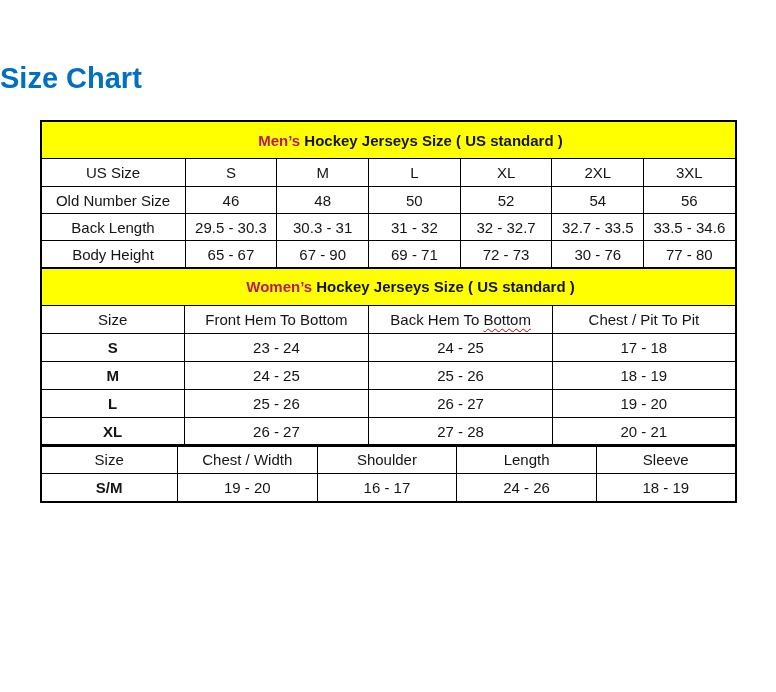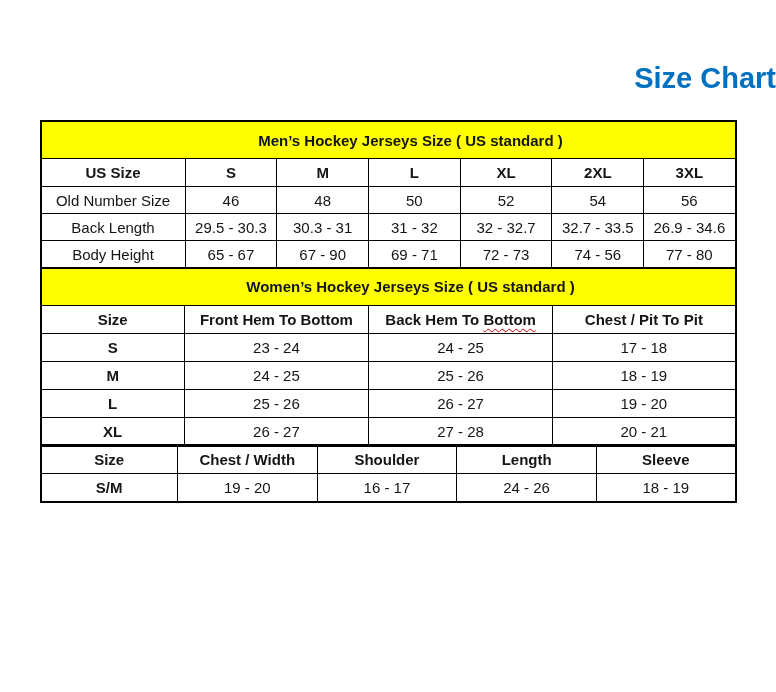--- a/index.html
+++ b/index.html
@@ -5,21 +5,21 @@
   html, body {
     margin: 0;
     padding: 0;
     background: #ffffff;
     width: 776px;
     height: 692px;
     font-family: "Liberation Sans", sans-serif;
     -webkit-font-smoothing: antialiased;
   }
   .title {
-    text-align: right;
+    text-align: left;
     color: #0070c0;
     font-size: 29px;
     line-height: 36px;
     font-weight: bold;
     margin: 60px 0 24px 0;
   }
   .chart-wrap {
     width: 697px;
     margin: 0 auto;
   }
@@ -43,22 +43,22 @@
     white-space: nowrap;
   }
   .caption {
     background: #ffff00;
     font-weight: bold;
     font-size: 17.5px;
     height: 36px;
     color: #000;
   }
   .t-youth .caption { height: 31px; }
-  .accent { color: #0f172a; margin-left: 45px; }
-  th.colhead { font-weight: bold; height: 27px; }
+  .accent { color: #be185d; margin-left: 45px; }
+  th.colhead { font-weight: normal; height: 27px; }
   .t-mens  td { height: 26px; font-weight: normal; }
   .t-womens td { height: 27px; font-weight: normal; }
   .t-youth td { height: 27px; font-weight: normal; }
   td.bold-label { font-weight: bold; }
   .misspell {
     text-decoration-line: underline;
     text-decoration-style: wavy;
     text-decoration-color: #cc0000;
     text-decoration-thickness: 1px;
     text-underline-offset: 3px;
@@ -105,29 +105,29 @@
         <td>54</td>
         <td>56</td>
       </tr>
       <tr>
         <td>Back Length</td>
         <td>29.5 - 30.3</td>
         <td>30.3 - 31</td>
         <td>31 - 32</td>
         <td>32 - 32.7</td>
         <td>32.7 - 33.5</td>
-        <td>26.9 - 34.6</td>
+        <td>33.5 - 34.6</td>
       </tr>
       <tr>
         <td>Body Height</td>
         <td>65 - 67</td>
         <td>67 - 90</td>
         <td>69 - 71</td>
         <td>72 - 73</td>
-        <td>74 - 56</td>
+        <td>30 - 76</td>
         <td>77 - 80</td>
       </tr>
     </tbody>
   </table>
 
   <table class="size-table t-womens">
     <colgroup>
       <col style="width:20.7%">
         <col style="width:26.5%">
         <col style="width:26.5%">

